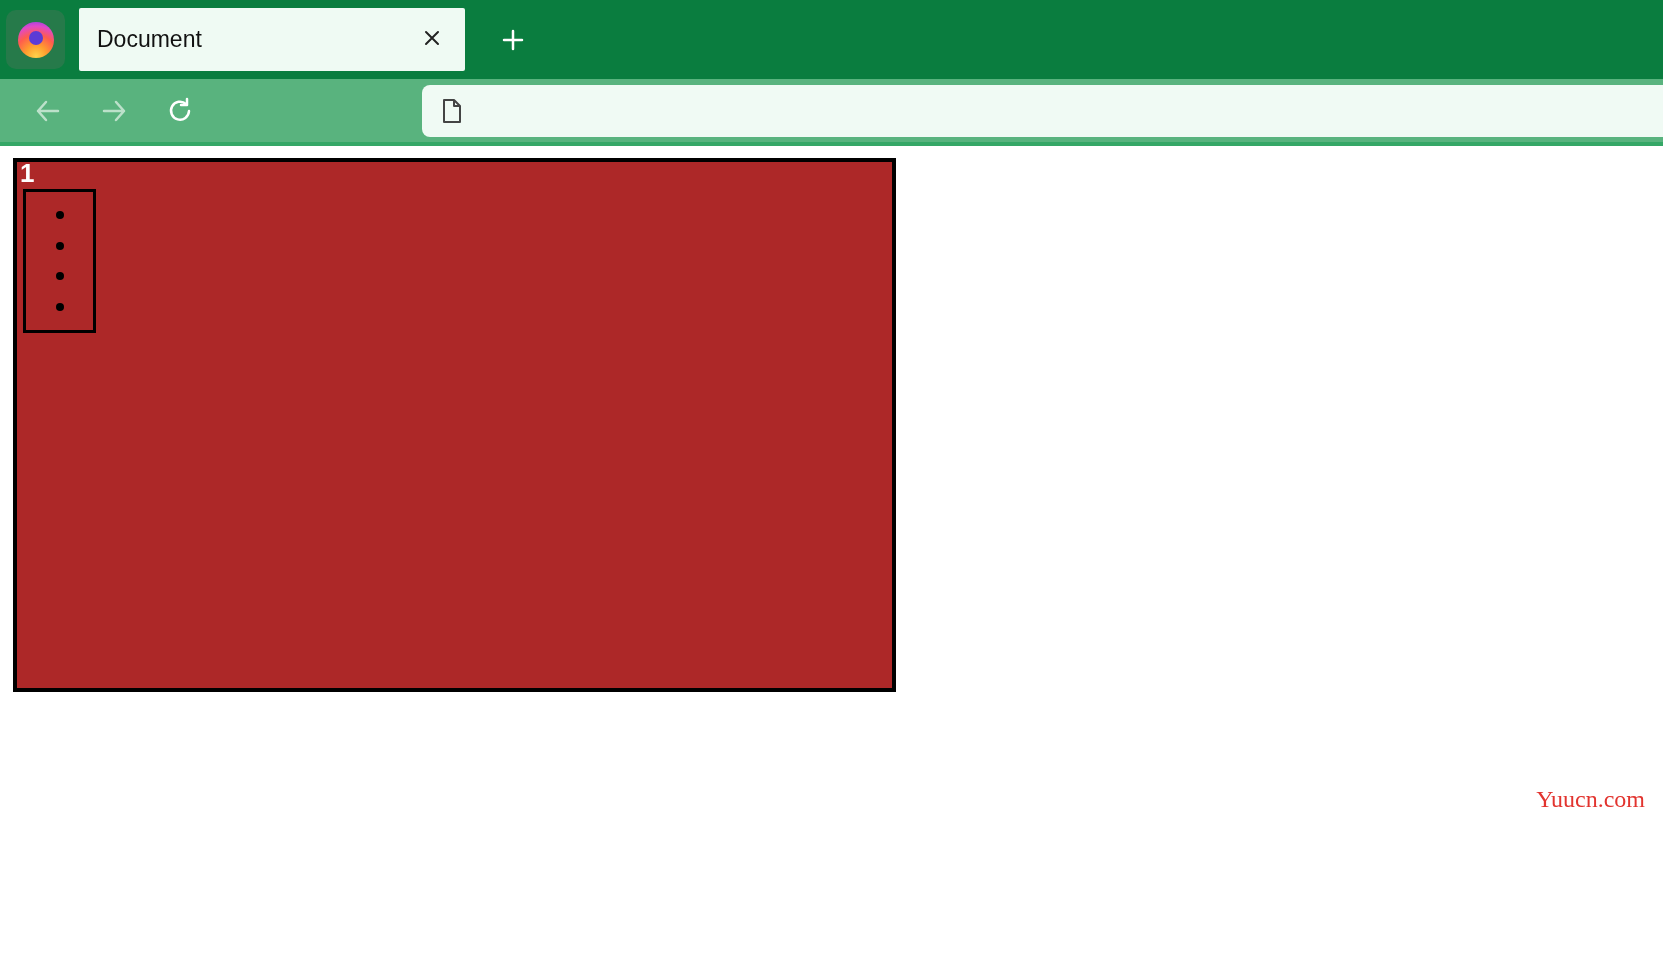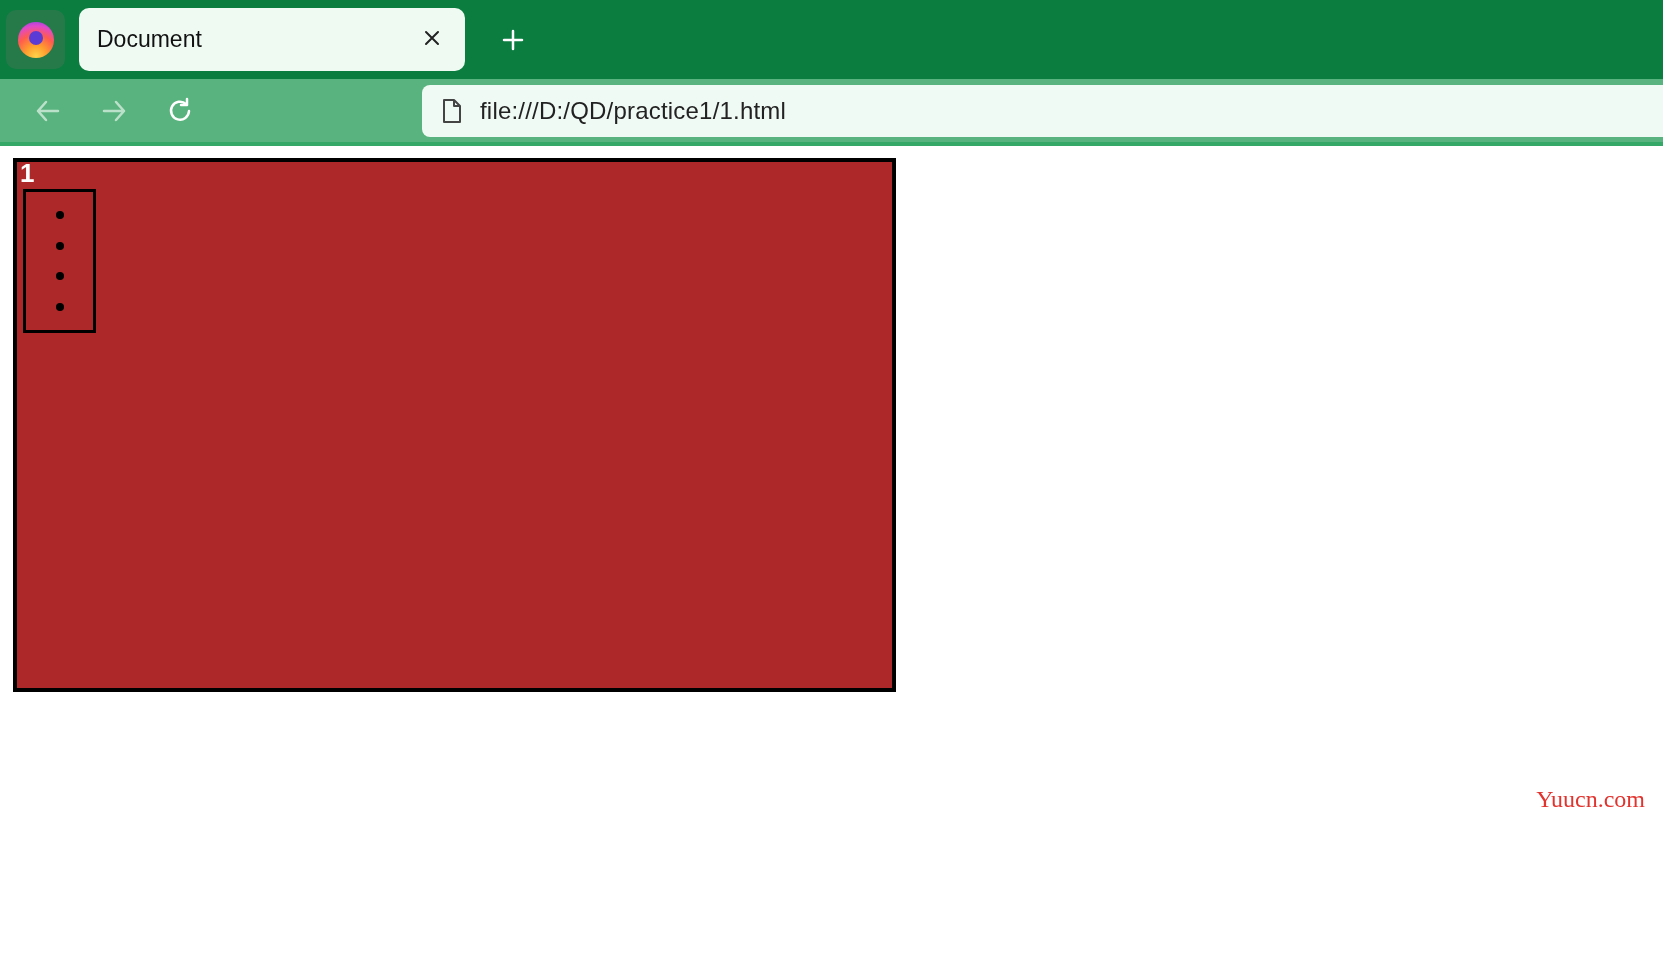--- a/index.html
+++ b/index.html
@@ -44,21 +44,21 @@
     left:50%; top:45%;
     width:14px; height:14px;
     margin-left:-7px; margin-top:-7px;
     border-radius:50%;
     background:#5b3bd6;
   }
   .tab {
     height: 63px;
     width: 386px;
     background: #effaf3;
-    border-radius: 10px;
+    border-radius: 2px;
     display: flex;
     align-items: center;
     justify-content: space-between;
     padding: 0 18px;
     font-size: 23px;
     color: #111;
   }
   .tab-title { flex: 1; }
   .tab-close {
     font-size: 22px;
@@ -207,21 +207,20 @@
       </svg>
   </div>
 
   <div class="url-bar">
     <span class="page-ic">
       <svg width="22" height="26" viewBox="0 0 22 26" fill="none" stroke="#444" stroke-width="2" stroke-linejoin="round">
           <path d="M4 2 H14 L20 8 V24 H4 Z"></path>
           <path d="M14 2 V8 H20"></path>
         </svg>
     </span>
-    <span class="url-text">file:///D:/QD/practice1/1.html</span>
   </div>
 </div>
 
 <div class="content-area">
   <div class="red-box">
     <span class="num">1</span>
     <div class="inner-box">
       <div class="dot"></div>
       <div class="dot"></div>
       <div class="dot"></div>

